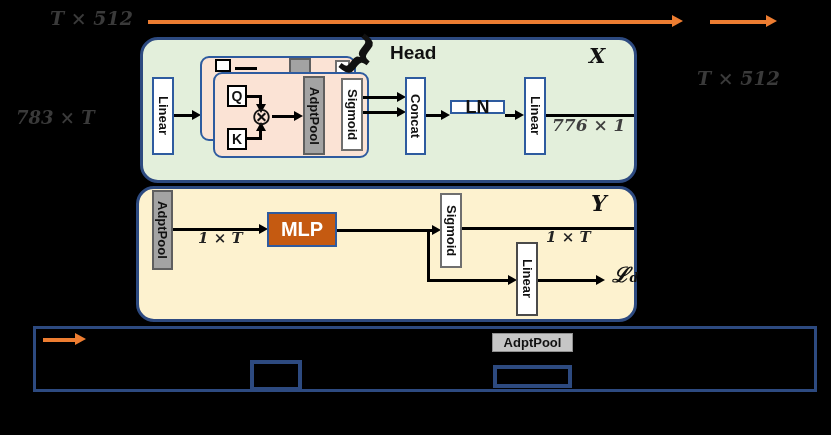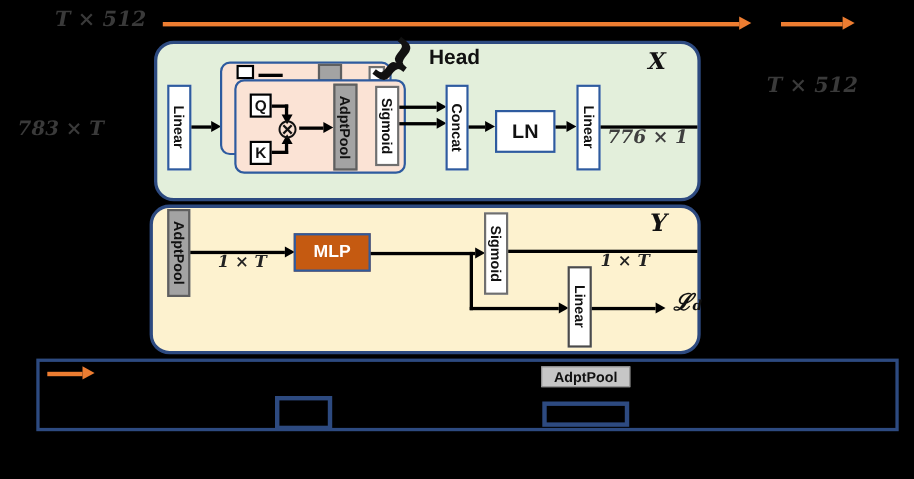--- a/index.html
+++ b/index.html
@@ -89,41 +89,41 @@
   <div class="ln" style="left:363px;top:96px;width:34px;height:3px;"></div>
   <div class="ah r" style="left:397px;top:92px;"></div>
   <div class="ln" style="left:363px;top:111px;width:34px;height:3px;"></div>
   <div class="ah r" style="left:397px;top:107px;"></div>
 
   <div class="vbox" style="left:405px;top:77px;width:21px;height:78px;">Concat</div>
 
   <div class="ln" style="left:426px;top:114px;width:15px;height:3px;"></div>
   <div class="ah r" style="left:441px;top:110px;"></div>
 
-  <div class="abs" style="left:450px;top:100px;width:55px;height:39px;background:#fff;border:2px solid #2e5b9f;display:flex;align-items:center;justify-content:center;font-size:18px;font-weight:600;color:#111;">LN</div>
+  <div class="abs" style="left:450px;top:100px;width:55px;height:14px;background:#fff;border:2px solid #2e5b9f;display:flex;align-items:center;justify-content:center;font-size:18px;font-weight:600;color:#111;">LN</div>
 
   <div class="ln" style="left:505px;top:114px;width:10px;height:3px;"></div>
   <div class="ah r" style="left:515px;top:110px;"></div>
 
   <div class="vbox" style="left:524px;top:77px;width:22px;height:78px;">Linear</div>
 
   <div class="ln" style="left:546px;top:114px;width:88px;height:3px;"></div>
   <div class="abs mathlbl" style="left:552px;top:117px;font-size:17px;color:#3f3f3f;">776 × 1</div>
 
   <div class="panel yellow" style="left:136px;top:186px;width:501px;height:136px;"></div>
 
   <div class="abs mathlbl ink" style="left:591px;top:192px;font-size:22px;">Y</div>
 
   <div class="vbox grayfill" style="left:152px;top:190px;width:21px;height:80px;">AdptPool</div>
 
   <div class="ln" style="left:173px;top:228px;width:86px;height:3px;"></div>
   <div class="ah r" style="left:259px;top:224px;"></div>
   <div class="abs mathlbl" style="left:198px;top:231px;font-size:15px;color:#222;">1 × T</div>
 
-  <div class="abs" style="left:267px;top:212px;width:70px;height:35px;background:#c55a11;border:2px solid #2e5b9f;display:flex;align-items:center;justify-content:center;font-size:16px;font-weight:700;color:#fff;">MLP</div>
+  <div class="abs" style="left:267px;top:212px;width:70px;height:35px;background:#c55a11;border:2px solid #2e5b9f;display:flex;align-items:center;justify-content:center;font-size:20px;font-weight:700;color:#fff;">MLP</div>
 
   <div class="ln" style="left:337px;top:229px;width:95px;height:3px;"></div>
   <div class="ah r" style="left:432px;top:225px;"></div>
 
 
   <div class="ln" style="left:427px;top:229px;width:3px;height:53px;"></div>
   <div class="ln" style="left:427px;top:279px;width:81px;height:3px;"></div>
   <div class="ah r" style="left:508px;top:275px;"></div>
 
   <div class="vbox grayborder" style="left:440px;top:193px;width:22px;height:75px;">Sigmoid</div>

